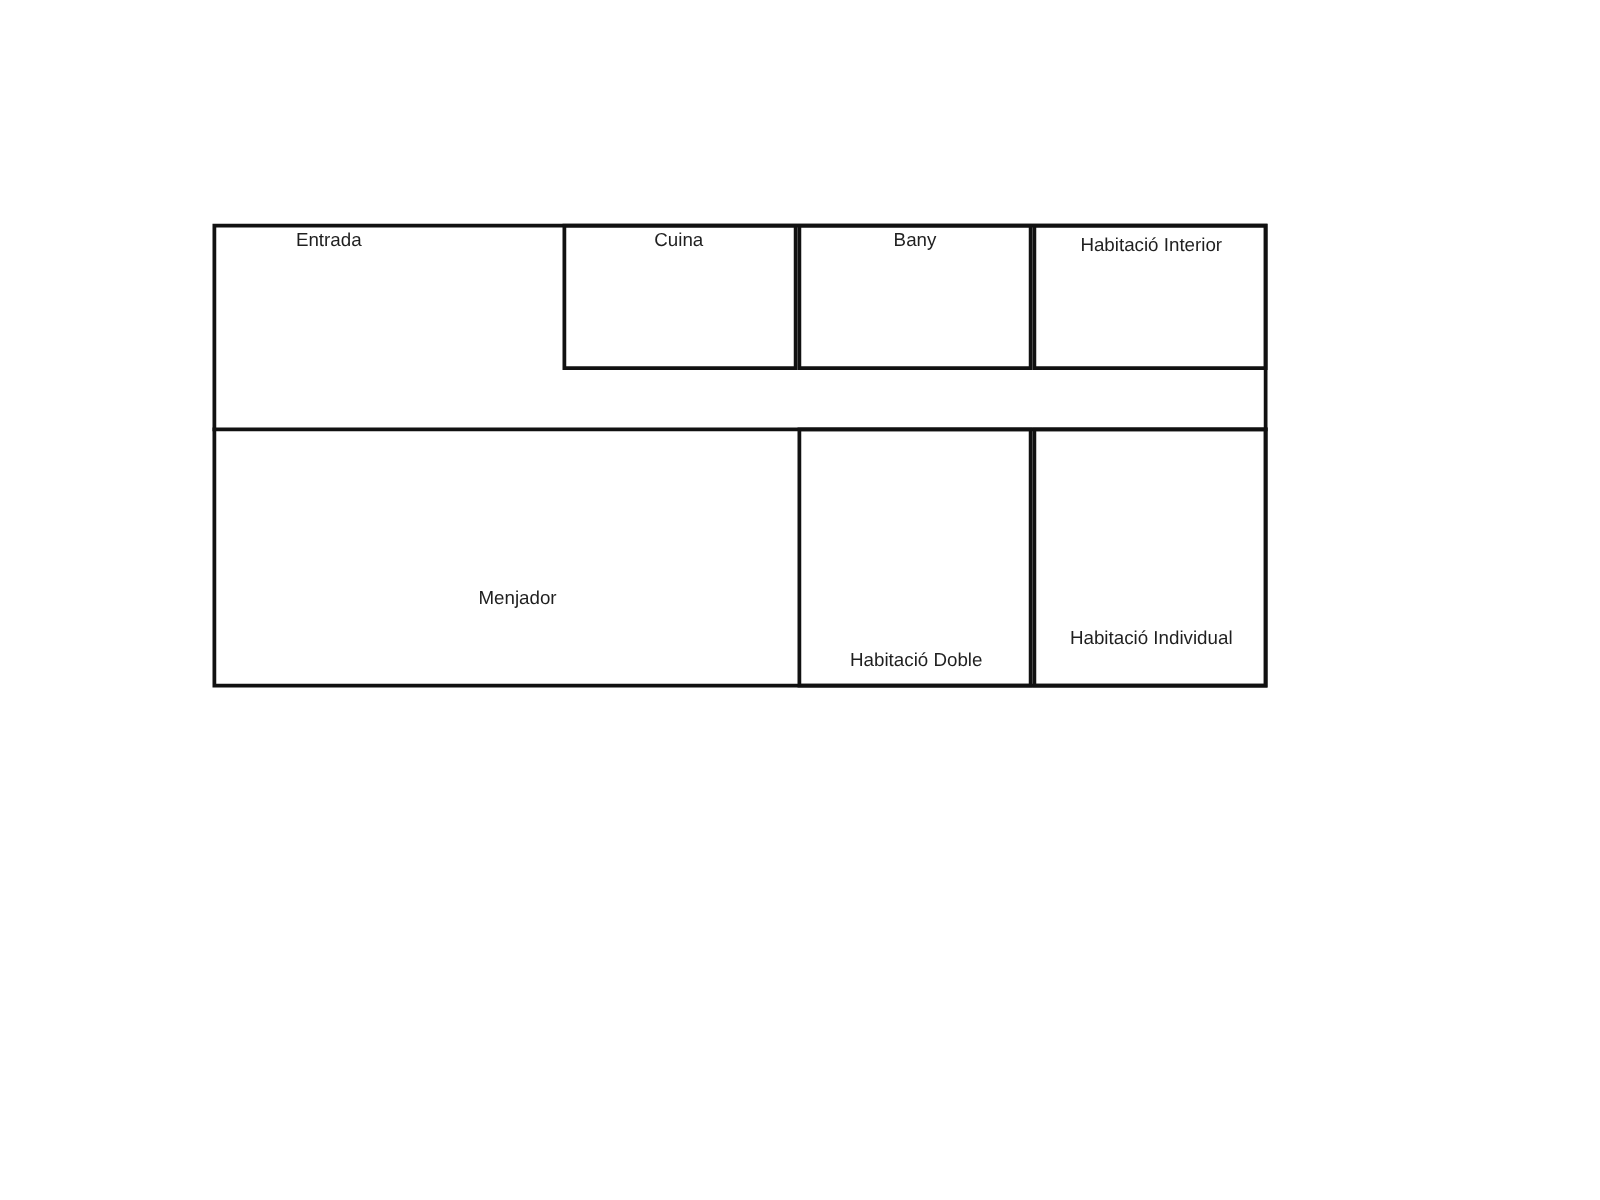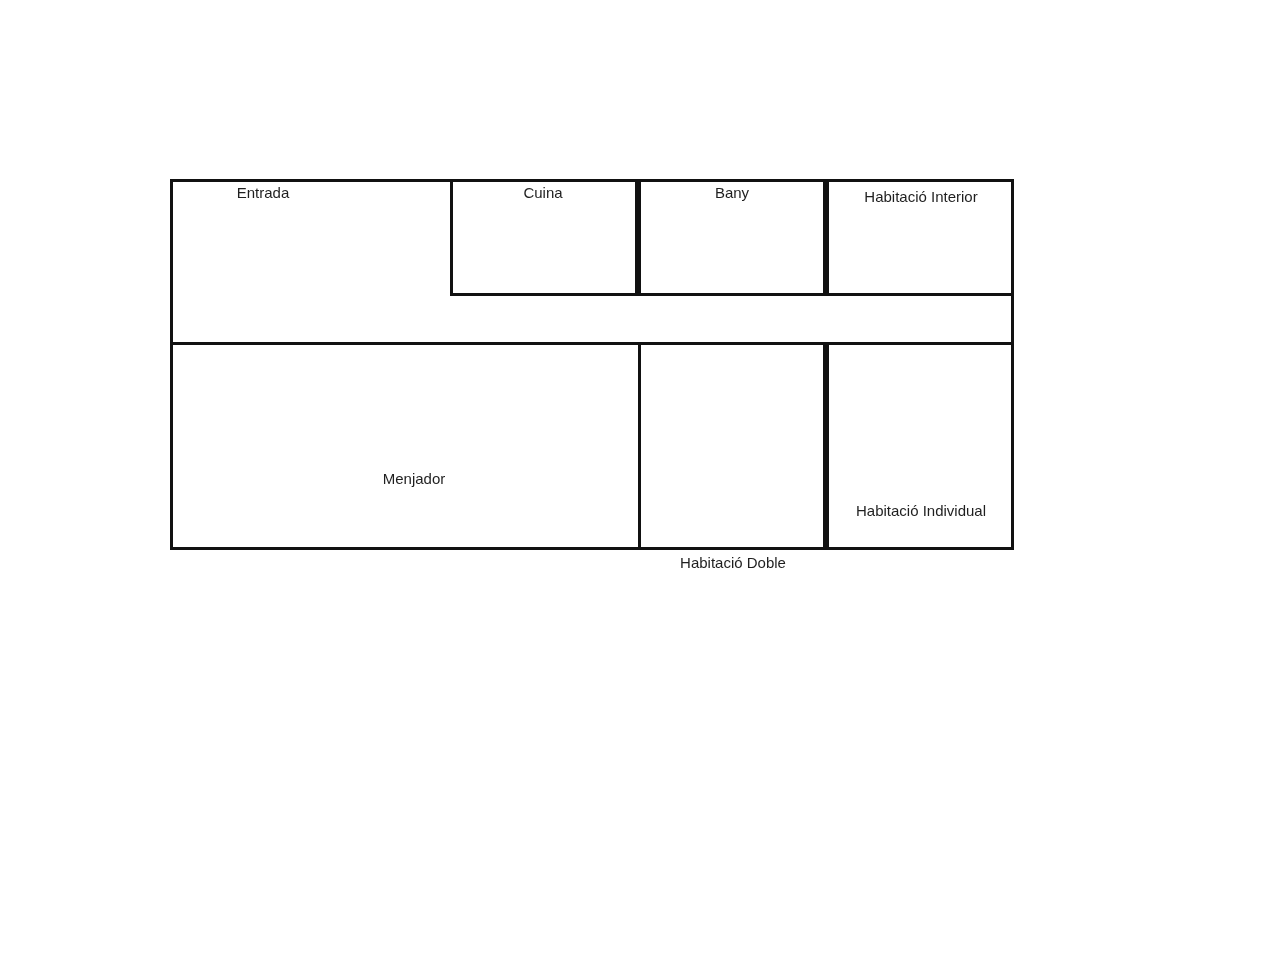--- a/index.html
+++ b/index.html
@@ -54,16 +54,16 @@
   <div class="wall-box" style="left:826px; top:342px; width:188px; height:208px;"></div>
 
   <div class="region" style="left:173px; top:182px; width:277px; height:160px;"></div>
   <div class="region" style="left:173px; top:345px; width:465px; height:202px;"></div>
 
   <span class="room-label" style="left:263px; top:184px;">Entrada</span>
   <span class="room-label" style="left:543px; top:184px;">Cuina</span>
   <span class="room-label" style="left:732px; top:184px;">Bany</span>
   <span class="room-label" style="left:921px; top:188px;">Habitació Interior</span>
   <span class="room-label" style="left:414px; top:440px;margin-top:30px;">Menjador</span>
-  <span class="room-label" style="left:733px; top:554px;">Habitació Doble</span>
+  <span class="room-label" style="left:733px; top:520px;">Habitació Doble</span>
   <span class="room-label" style="left:921px; top:502px;">Habitació Individual</span>
 
 </div>
 
 </body></html>

